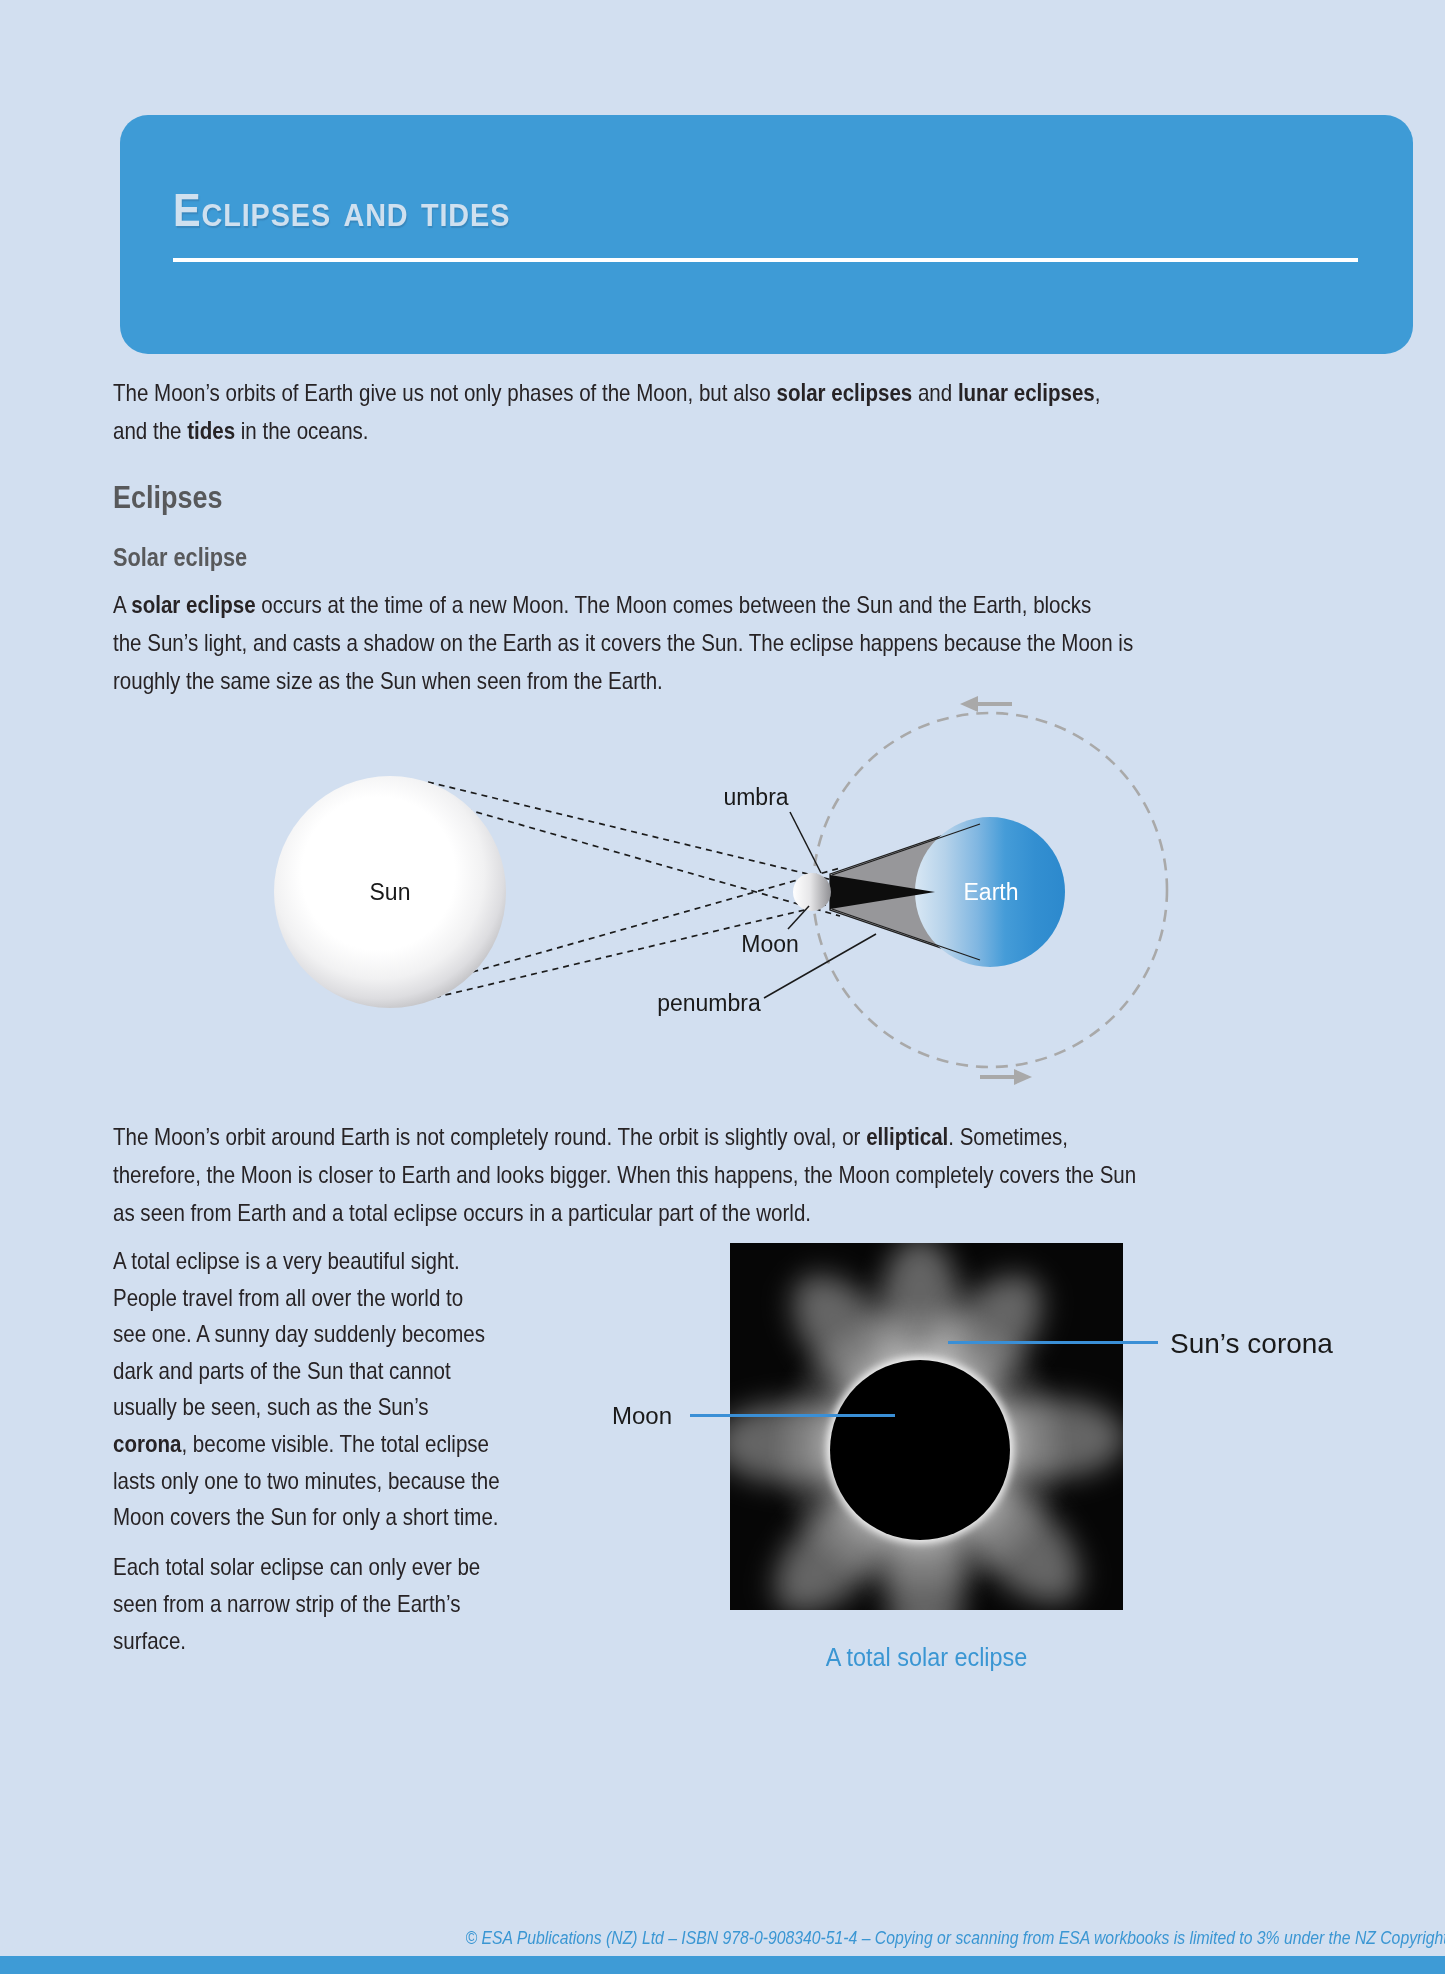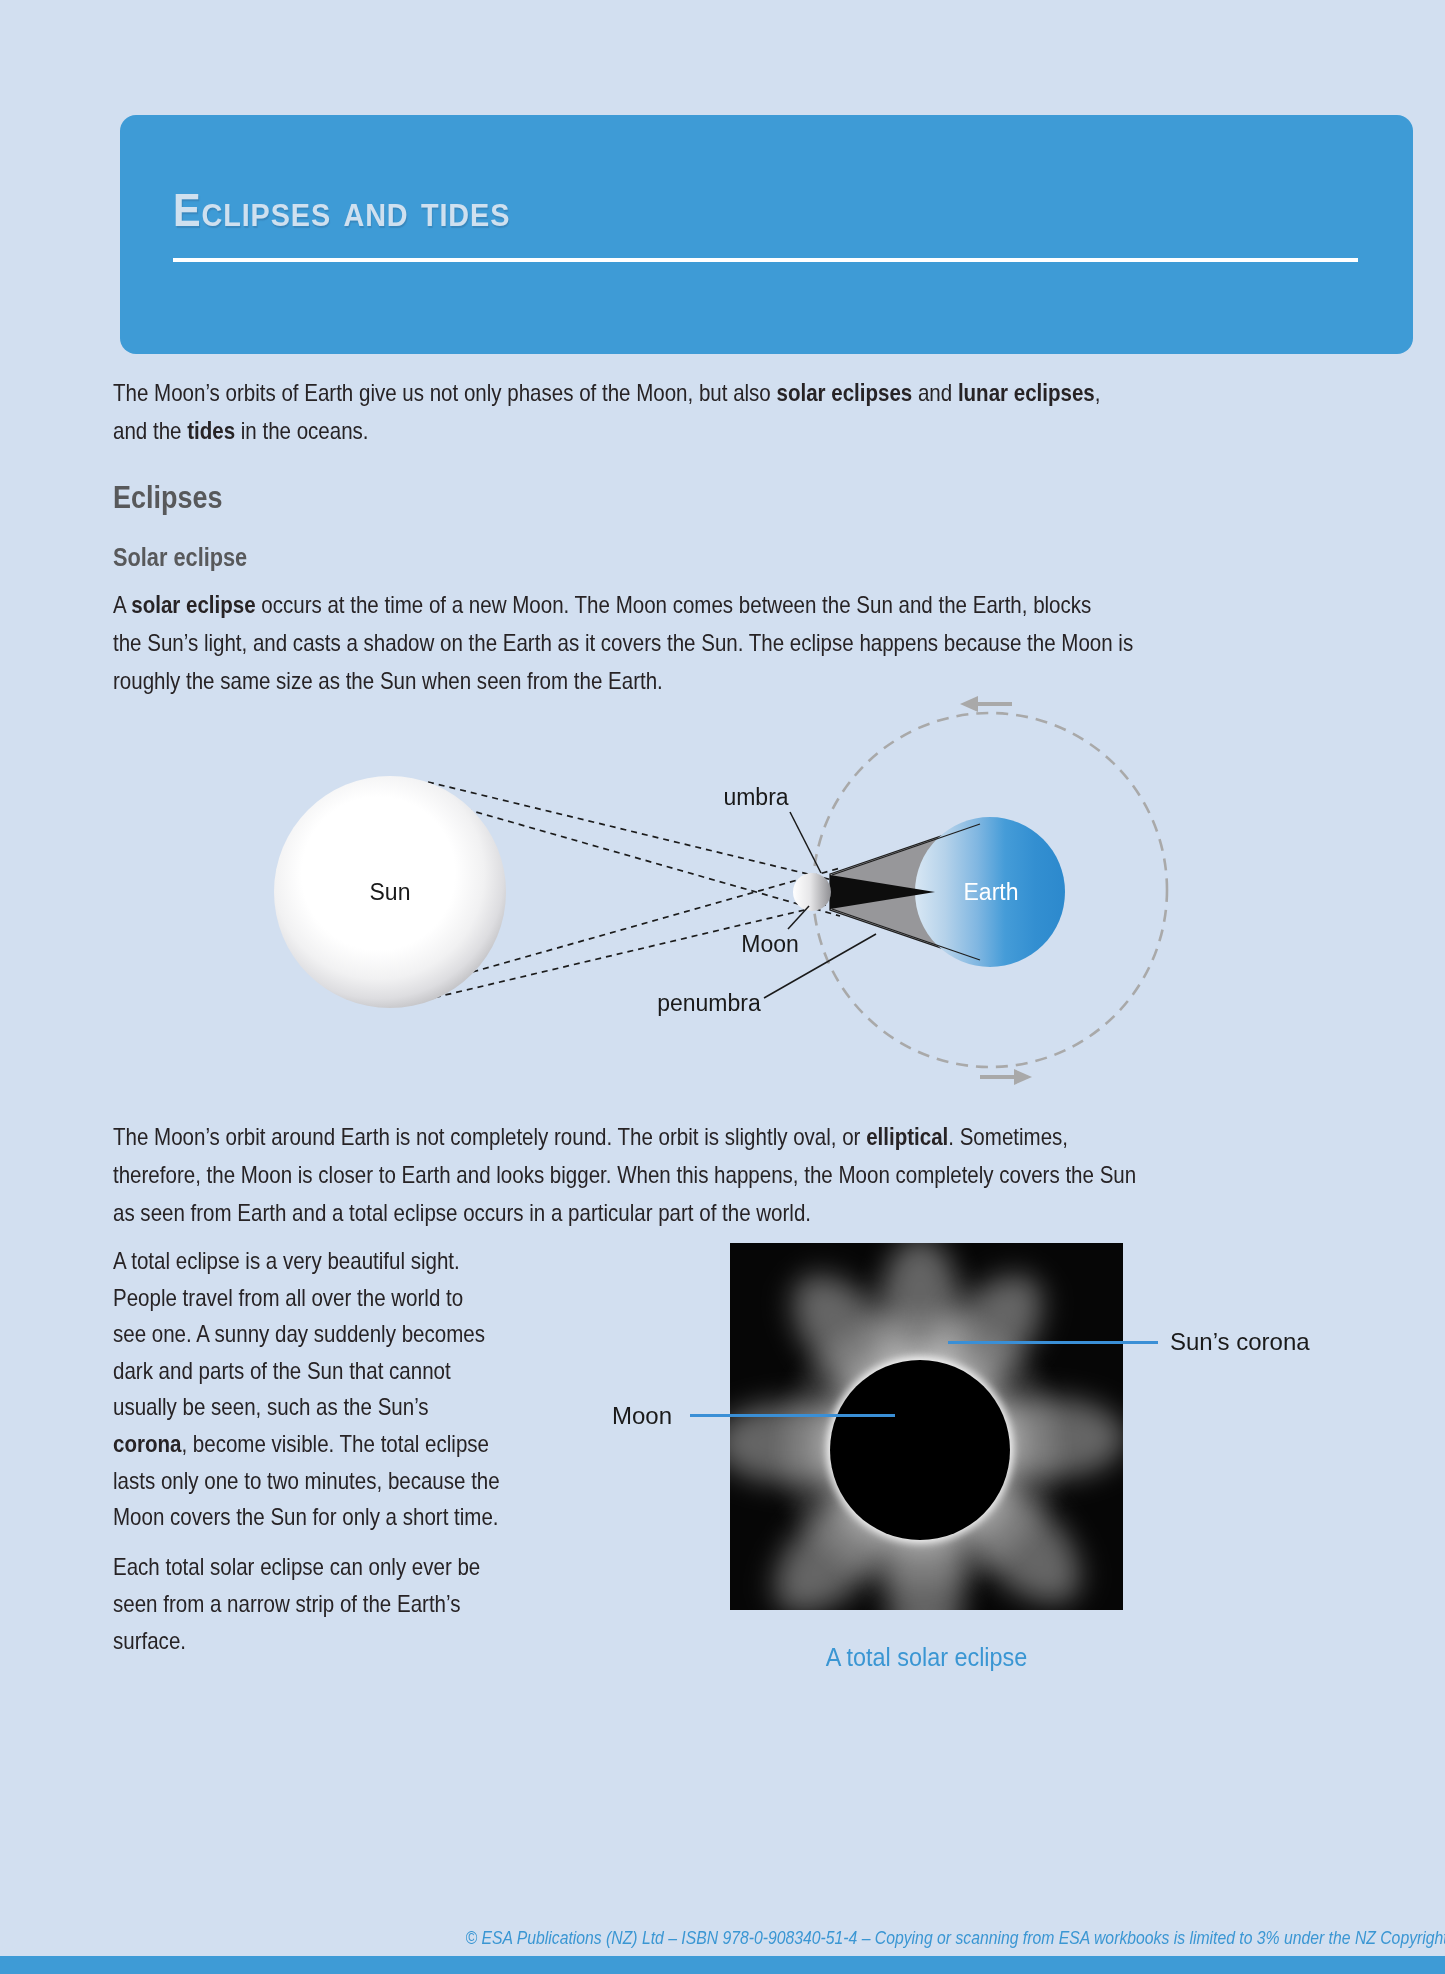--- a/index.html
+++ b/index.html
@@ -9,21 +9,21 @@
     font-family:"Liberation Sans", sans-serif;
     color:#272325;
   }
   .condensed{ transform:scaleX(0.855); transform-origin:0 0; white-space:nowrap; }
   .condensed-c{ transform:scaleX(0.9); transform-origin:50% 50%; white-space:nowrap; }
   b{font-weight:bold;}
   .abs{position:absolute;}
 
   .header-banner{
     position:absolute; left:120px; top:115px; width:1293px; height:239px;
-    background:#3e9bd6; border-radius:16px;
+    background:#3e9bd6; border-radius:28px;
   }
   .page-title{
     position:absolute; left:53px; top:68px; margin:0;
     font-size:46px; font-weight:bold; font-variant:small-caps;
     letter-spacing:1px; color:#cfe0ef;
     transform:scaleX(0.9); transform-origin:0 0; white-space:nowrap;
     text-shadow:1px 2px 1px rgba(40,80,120,0.25);
   }
   .title-underline{
     position:absolute; left:53px; top:143px; width:1185px; height:4px; background:#ffffff;
@@ -69,21 +69,21 @@
     background:#000;
     box-shadow:0 0 8px 3px rgba(255,255,255,0.9);
   }
   .leader-blue{ position:absolute; height:3px; background:#3a8fd6; }
   .photo-moon-label{
     position:absolute; left:512px; top:1402px; width:160px; text-align:right;
     font-size:24px; color:#1a1a1a;
   }
   .photo-corona-label{
     position:absolute; left:1170px; top:1328px;
-    font-size:24px; color:#1a1a1a; white-space:nowrap;
+    font-size:28px; color:#1a1a1a; white-space:nowrap;
   }
   .photo-caption{
     position:absolute; left:730px; top:1642px; width:393px; text-align:center;
     font-size:26px; color:#3a96d3;
   }
   .footer-text{
     position:absolute; left:420px; top:1928px; width:910px; text-align:center;
     font-size:17.5px; font-style:italic; color:#3a96d3;
   }
   .bottom-bar{

